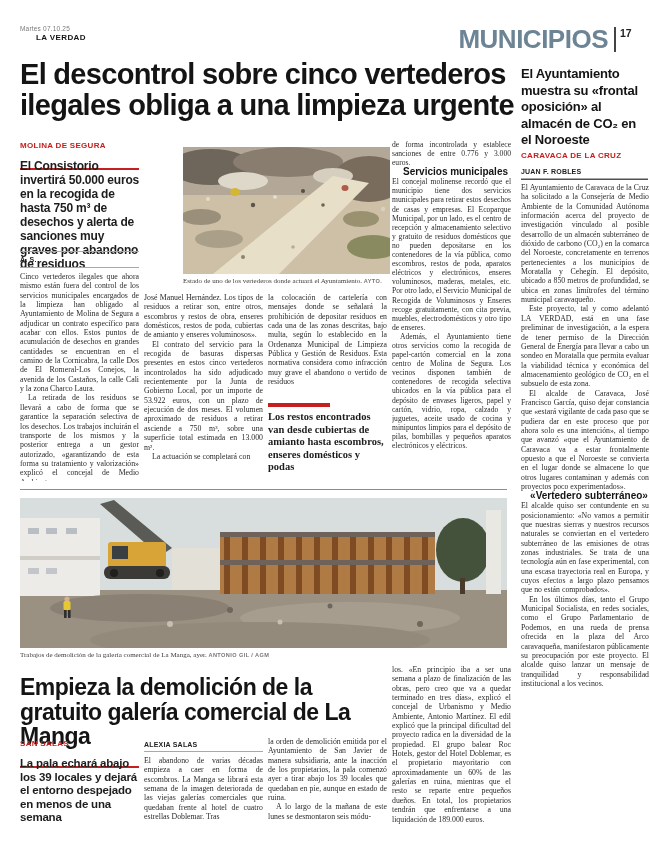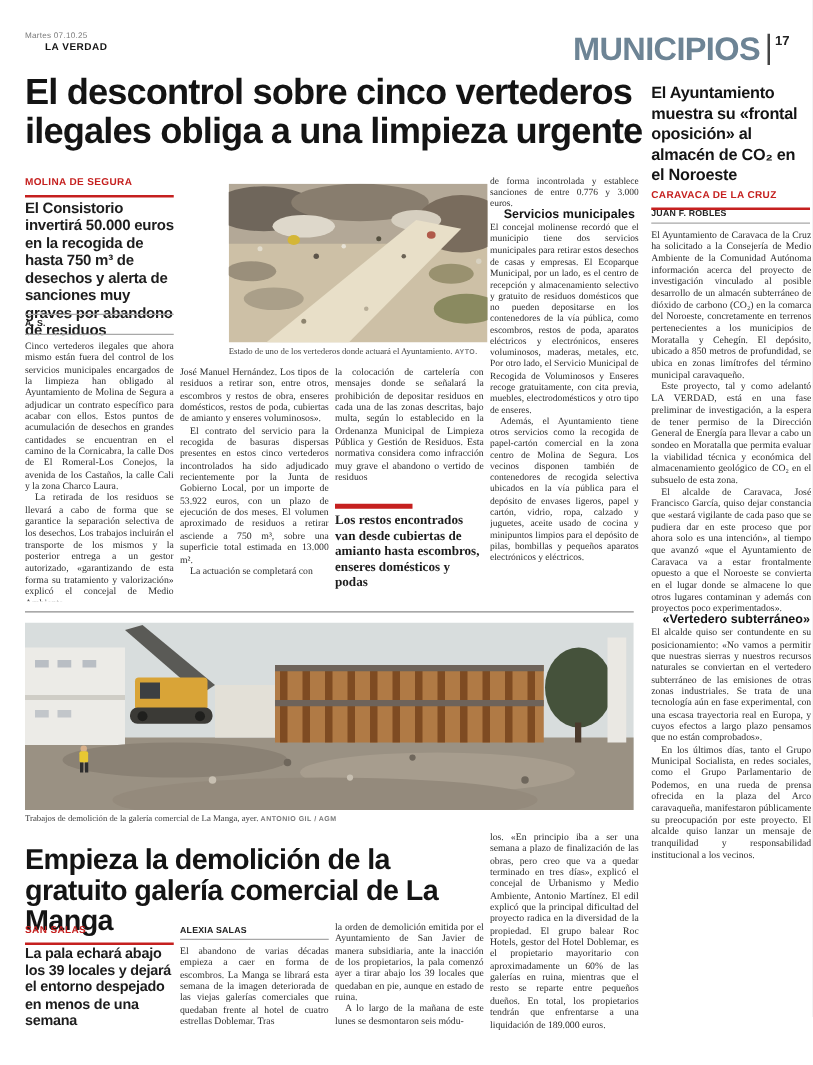--- a/index.html
+++ b/index.html
@@ -16,21 +16,21 @@
   .vbar{ width:1.5px; background:#444; }
 
   
   .h-lead{ font-family:"Liberation Sans",sans-serif; font-weight:bold; font-size:29px; line-height:31px; letter-spacing:-.7px; color:#141414; }
   .h-side{ font-family:"Liberation Sans",sans-serif; font-weight:bold; font-size:13px; line-height:16.5px; letter-spacing:-.2px; color:#141414; }
   .h-bottom{ font-family:"Liberation Sans",sans-serif; font-weight:bold; font-size:23px; line-height:24.5px; letter-spacing:-.5px; color:#141414; }
   .deck{ font-family:Liberation Sans, sans-serif; font-weight:bold; font-size:12px; line-height:14px; letter-spacing:-.2px; color:#1d1d1d; }
   .deck2{ font-family:"Liberation Sans",sans-serif; font-weight:bold; font-size:11.5px; line-height:13.5px; letter-spacing:-.2px; color:#1d1d1d; }
 
   .kicker{ font-family:"Liberation Sans",sans-serif; font-weight:bold; font-size:8px; letter-spacing:.3px;
-           color:var(--red); border-bottom:2px solid var(--red); padding-bottom:6px; }
+           color:var(--red); border-bottom:2px solid var(--red); padding-bottom:18px; }
   .byline{ font-family:"Liberation Sans",sans-serif; font-weight:bold; font-size:7px; color:#222; letter-spacing:.2px; }
   .rule{ background:#a8a8a8; height:1px; }
 
   .bodytext{ font-size:7.8px; line-height:9.35px; text-align:justify; hyphens:auto; -webkit-hyphens:auto; overflow:hidden; }
   .bodytext p{ margin:0; }
   .bodytext p + p{ text-indent:8px; }
   .subhead{ font-family:"Liberation Sans",sans-serif; font-weight:bold; font-size:10px; line-height:10px;
             margin:5px 0 2px; text-indent:0; text-align:center; color:#141414; }
 
   .pq-rule{ width:62px; height:3.5px; background:var(--red); }

